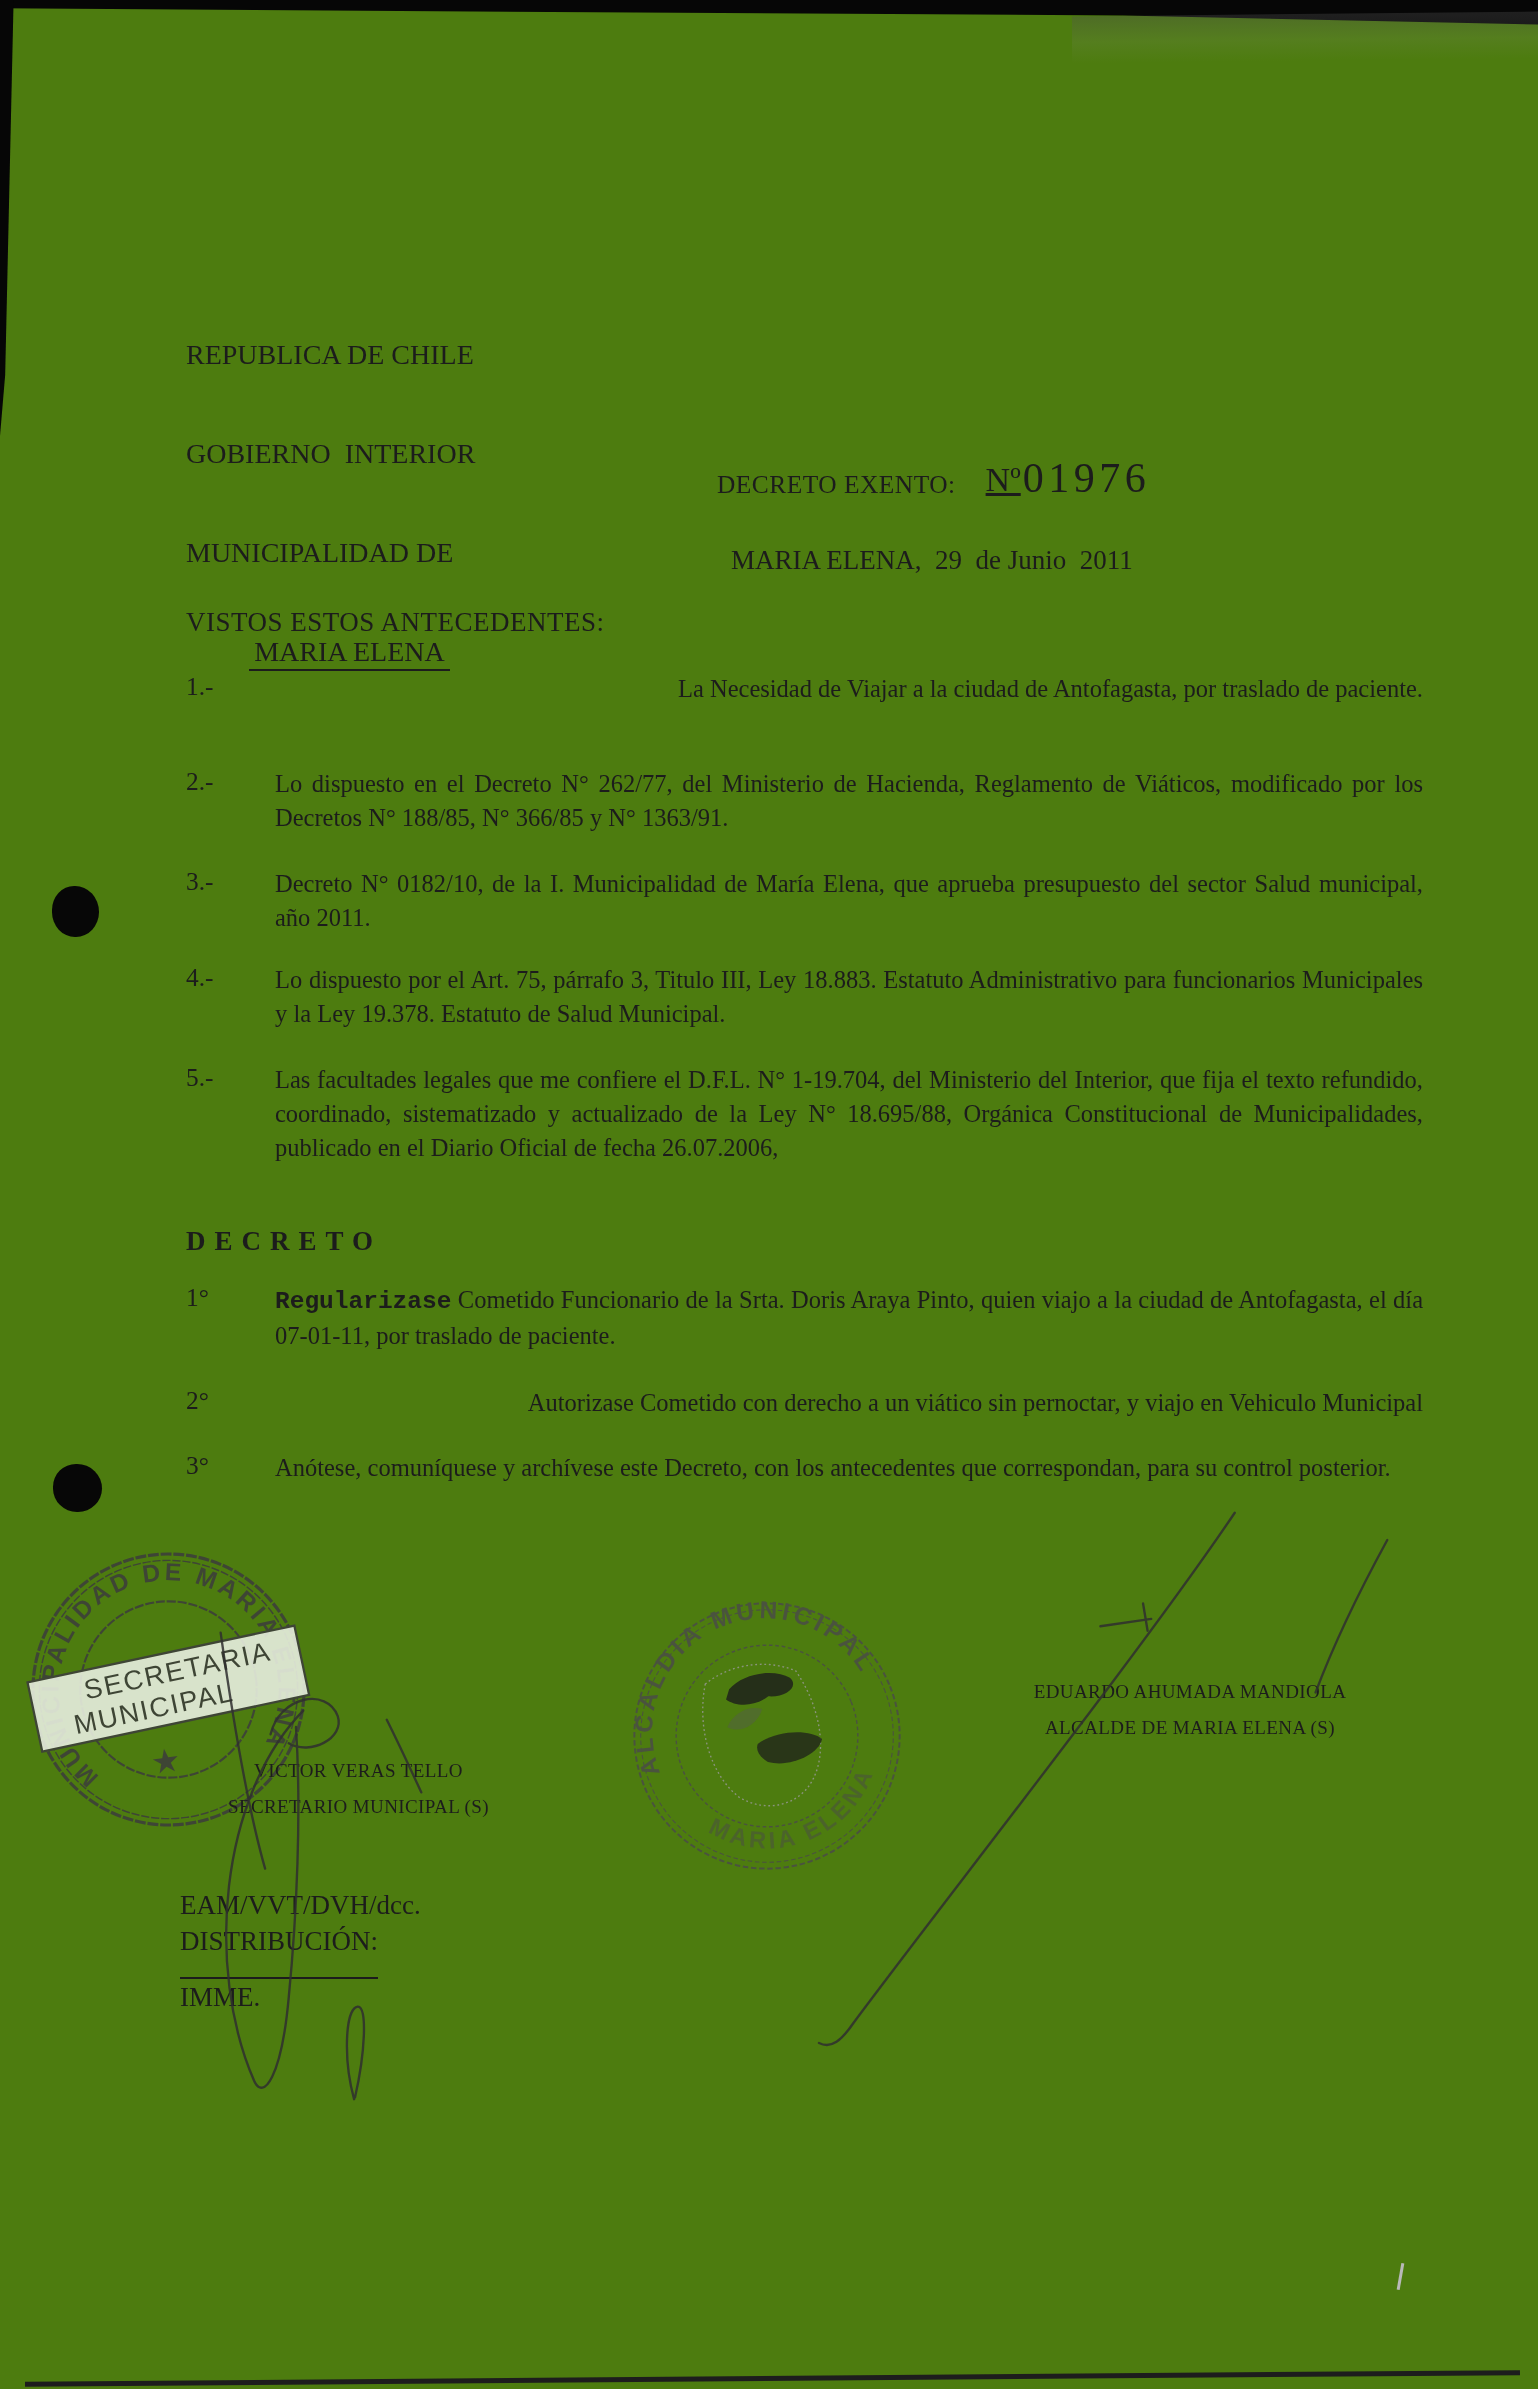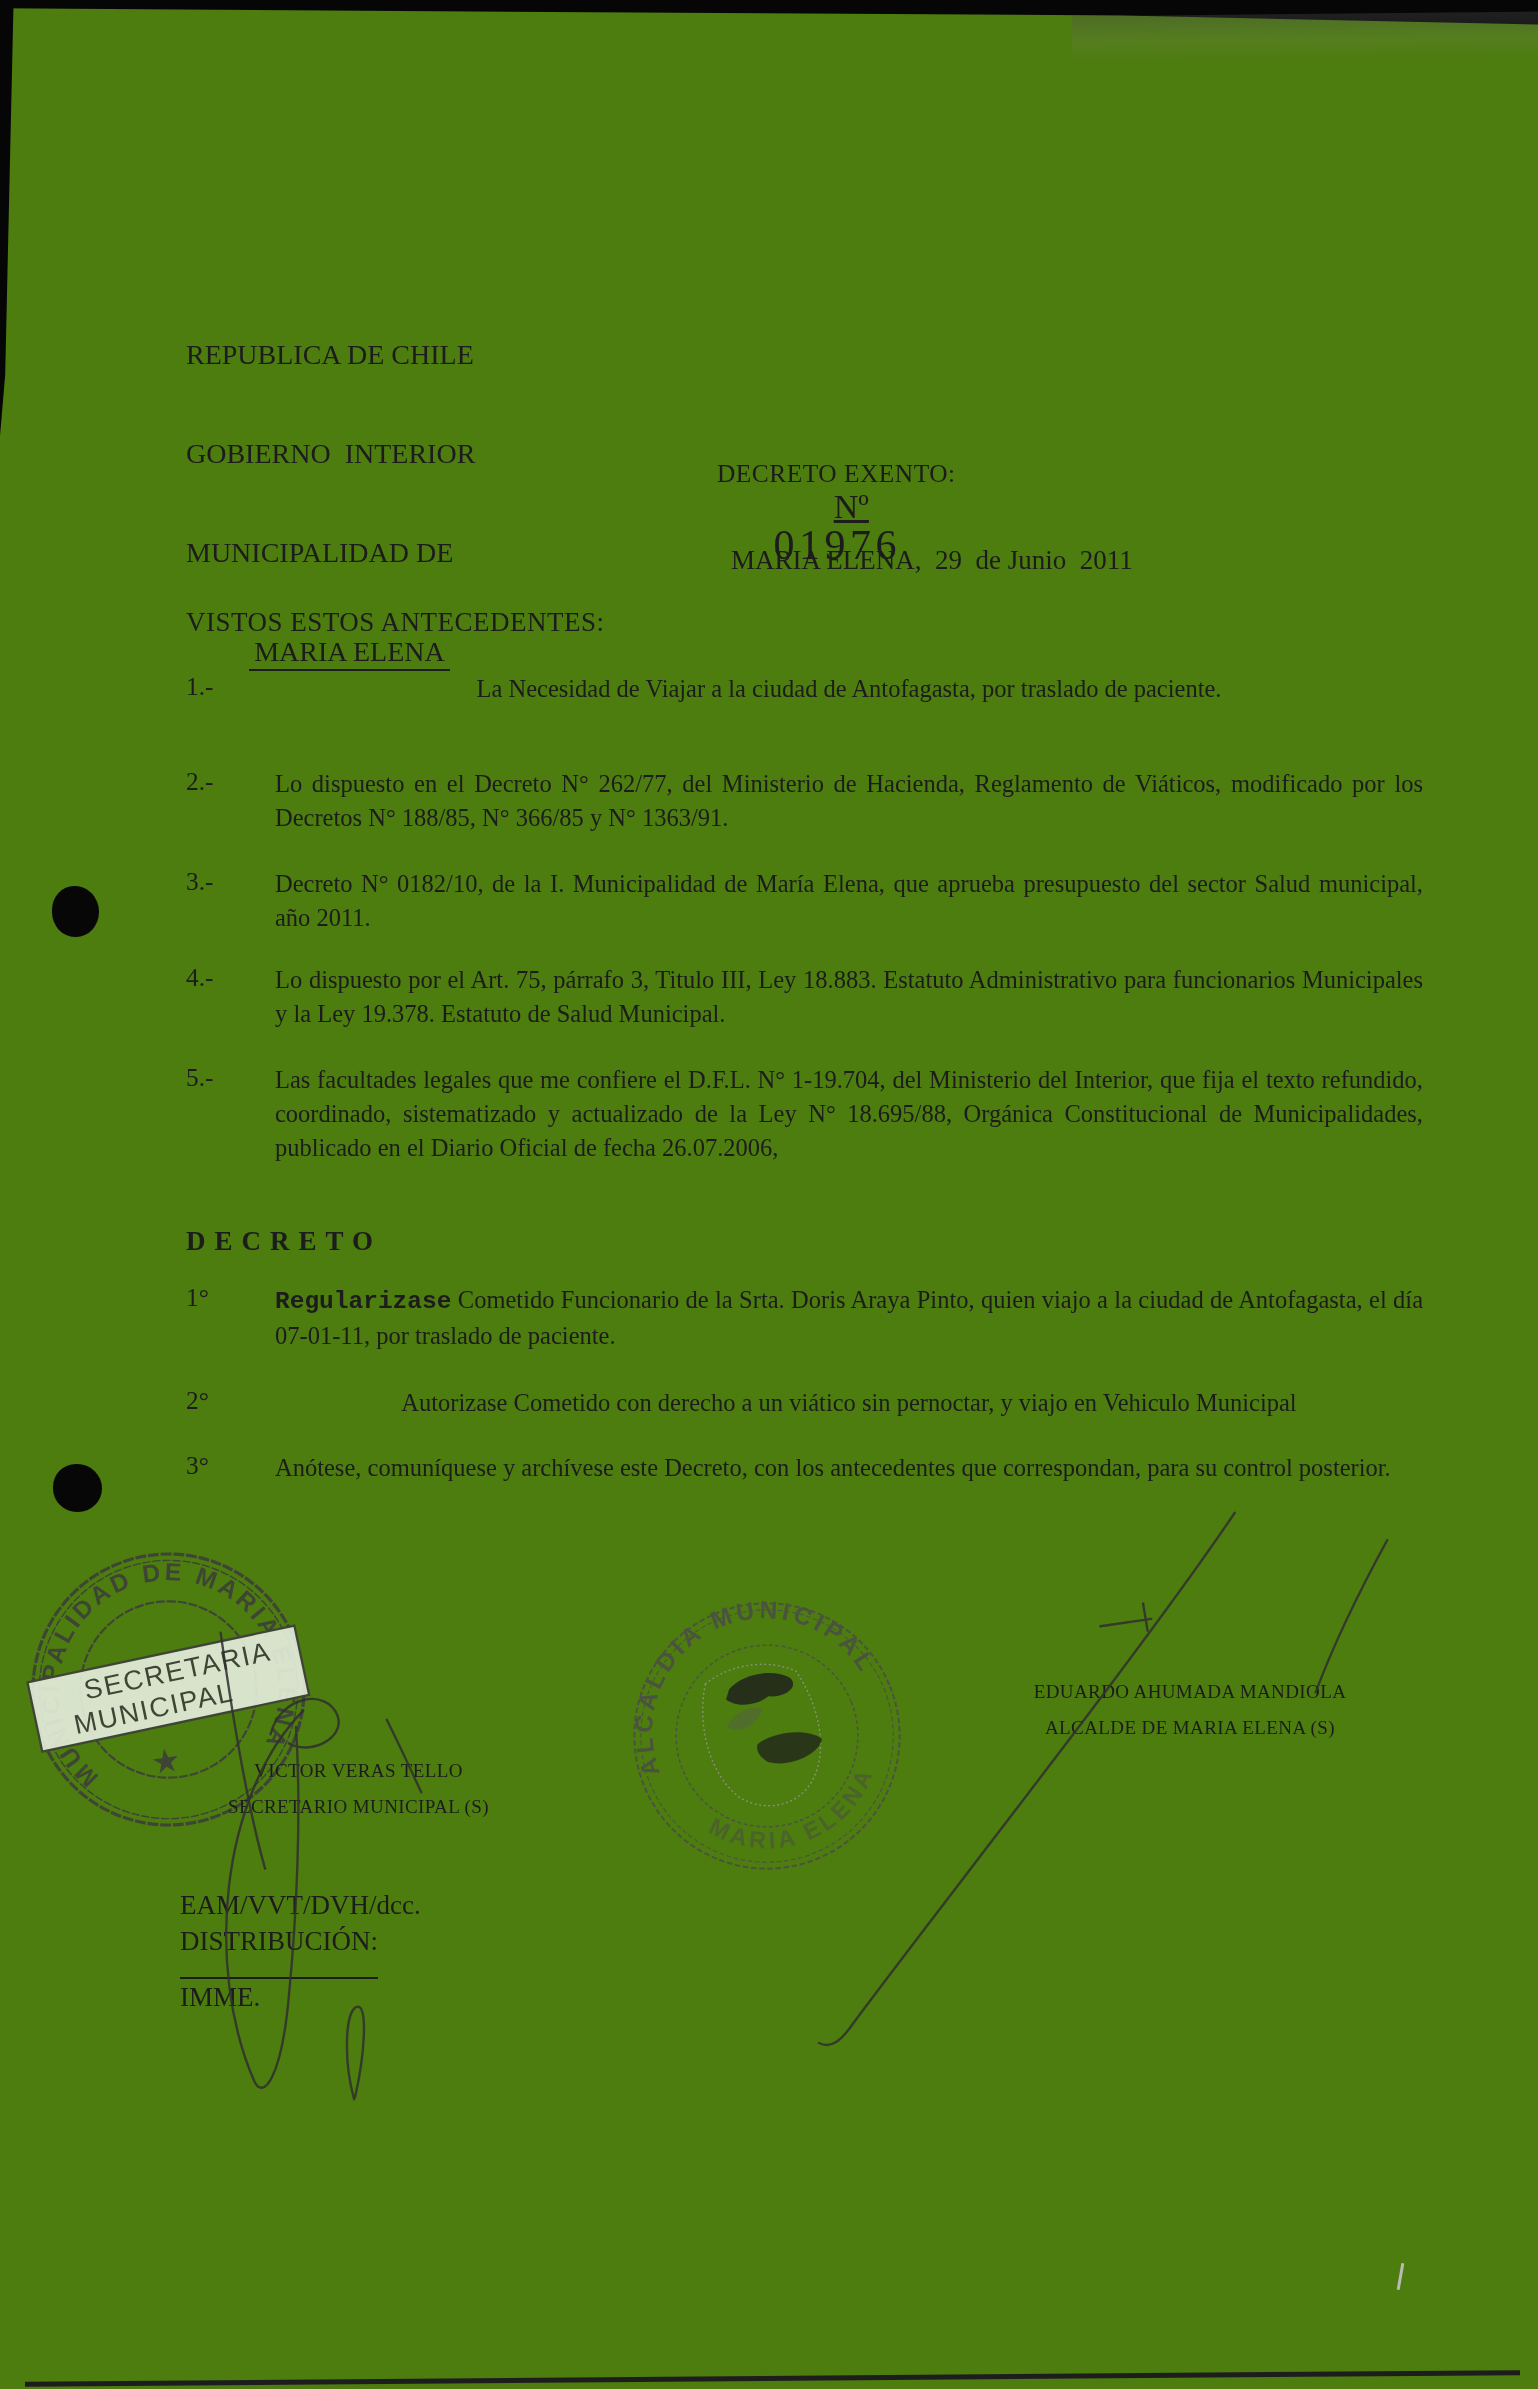--- a/index.html
+++ b/index.html
@@ -33,32 +33,32 @@
   .hole-1{left:52px;top:886px;width:47px;height:51px;}
   .hole-2{left:53px;top:1464px;width:49px;height:48px;}
   .stray-mark{position:absolute;left:1399px;top:2263px;width:2.7px;height:27px;background:#b9b9b9;transform:rotate(10deg);}
 
   
   .letterhead{position:absolute;left:186px;top:272px;width:327px;font-size:28px;line-height:33px;white-space:pre;}
   .letterhead .lh-center{text-align:center;}
   .letterhead .u{display:inline-block;border-bottom:2.3px solid #1c1c1c;padding:0 5.4px 0.9px 5.4px;}
 
   
-  .decree-line{position:absolute;left:717px;top:459px;display:flex;align-items:center;white-space:pre;flex-direction:column;}
+  .decree-line{position:absolute;left:717px;top:459px;display:flex;align-items:flex-end;white-space:pre;}
   .decree-label{font-size:25.4px;letter-spacing:0.5px;}
   .decree-nsym{font-size:34px;margin-left:30px;text-decoration:underline;}
   .decree-number{font-size:42px;letter-spacing:4.5px;line-height:0.95;margin-left:2px;}
   .dateline{position:absolute;left:731px;top:545px;font-size:27px;white-space:pre;}
 
   
   .vistos-heading{position:absolute;left:186px;top:607px;font-size:27px;letter-spacing:0.5px;}
   .item{position:absolute;left:186px;width:1237px;}
   .item .num{position:absolute;left:0;top:0;font-size:25.4px;}
   .item .txt{margin-left:89px;font-size:24.5px;line-height:34px;text-align:justify;}
-  .item .txt.single{text-align:center;}
+  .item .txt.single{text-align:right;}
   .decreto-heading{position:absolute;left:186px;top:1226px;font-size:27px;font-weight:bold;letter-spacing:9px;}
   .lead{font-weight:bold;font-family:Liberation Mono, monospace;}
 
   
   .sig-block{position:absolute;text-align:center;font-size:19px;line-height:36px;letter-spacing:0.4px;}
   .sig-secretary{left:145px;top:1753px;width:427px;}
   .sig-mayor{left:963px;top:1674px;width:454px;}
 
   
   .footer{position:absolute;left:180px;top:1887px;font-size:27px;line-height:36px;}

